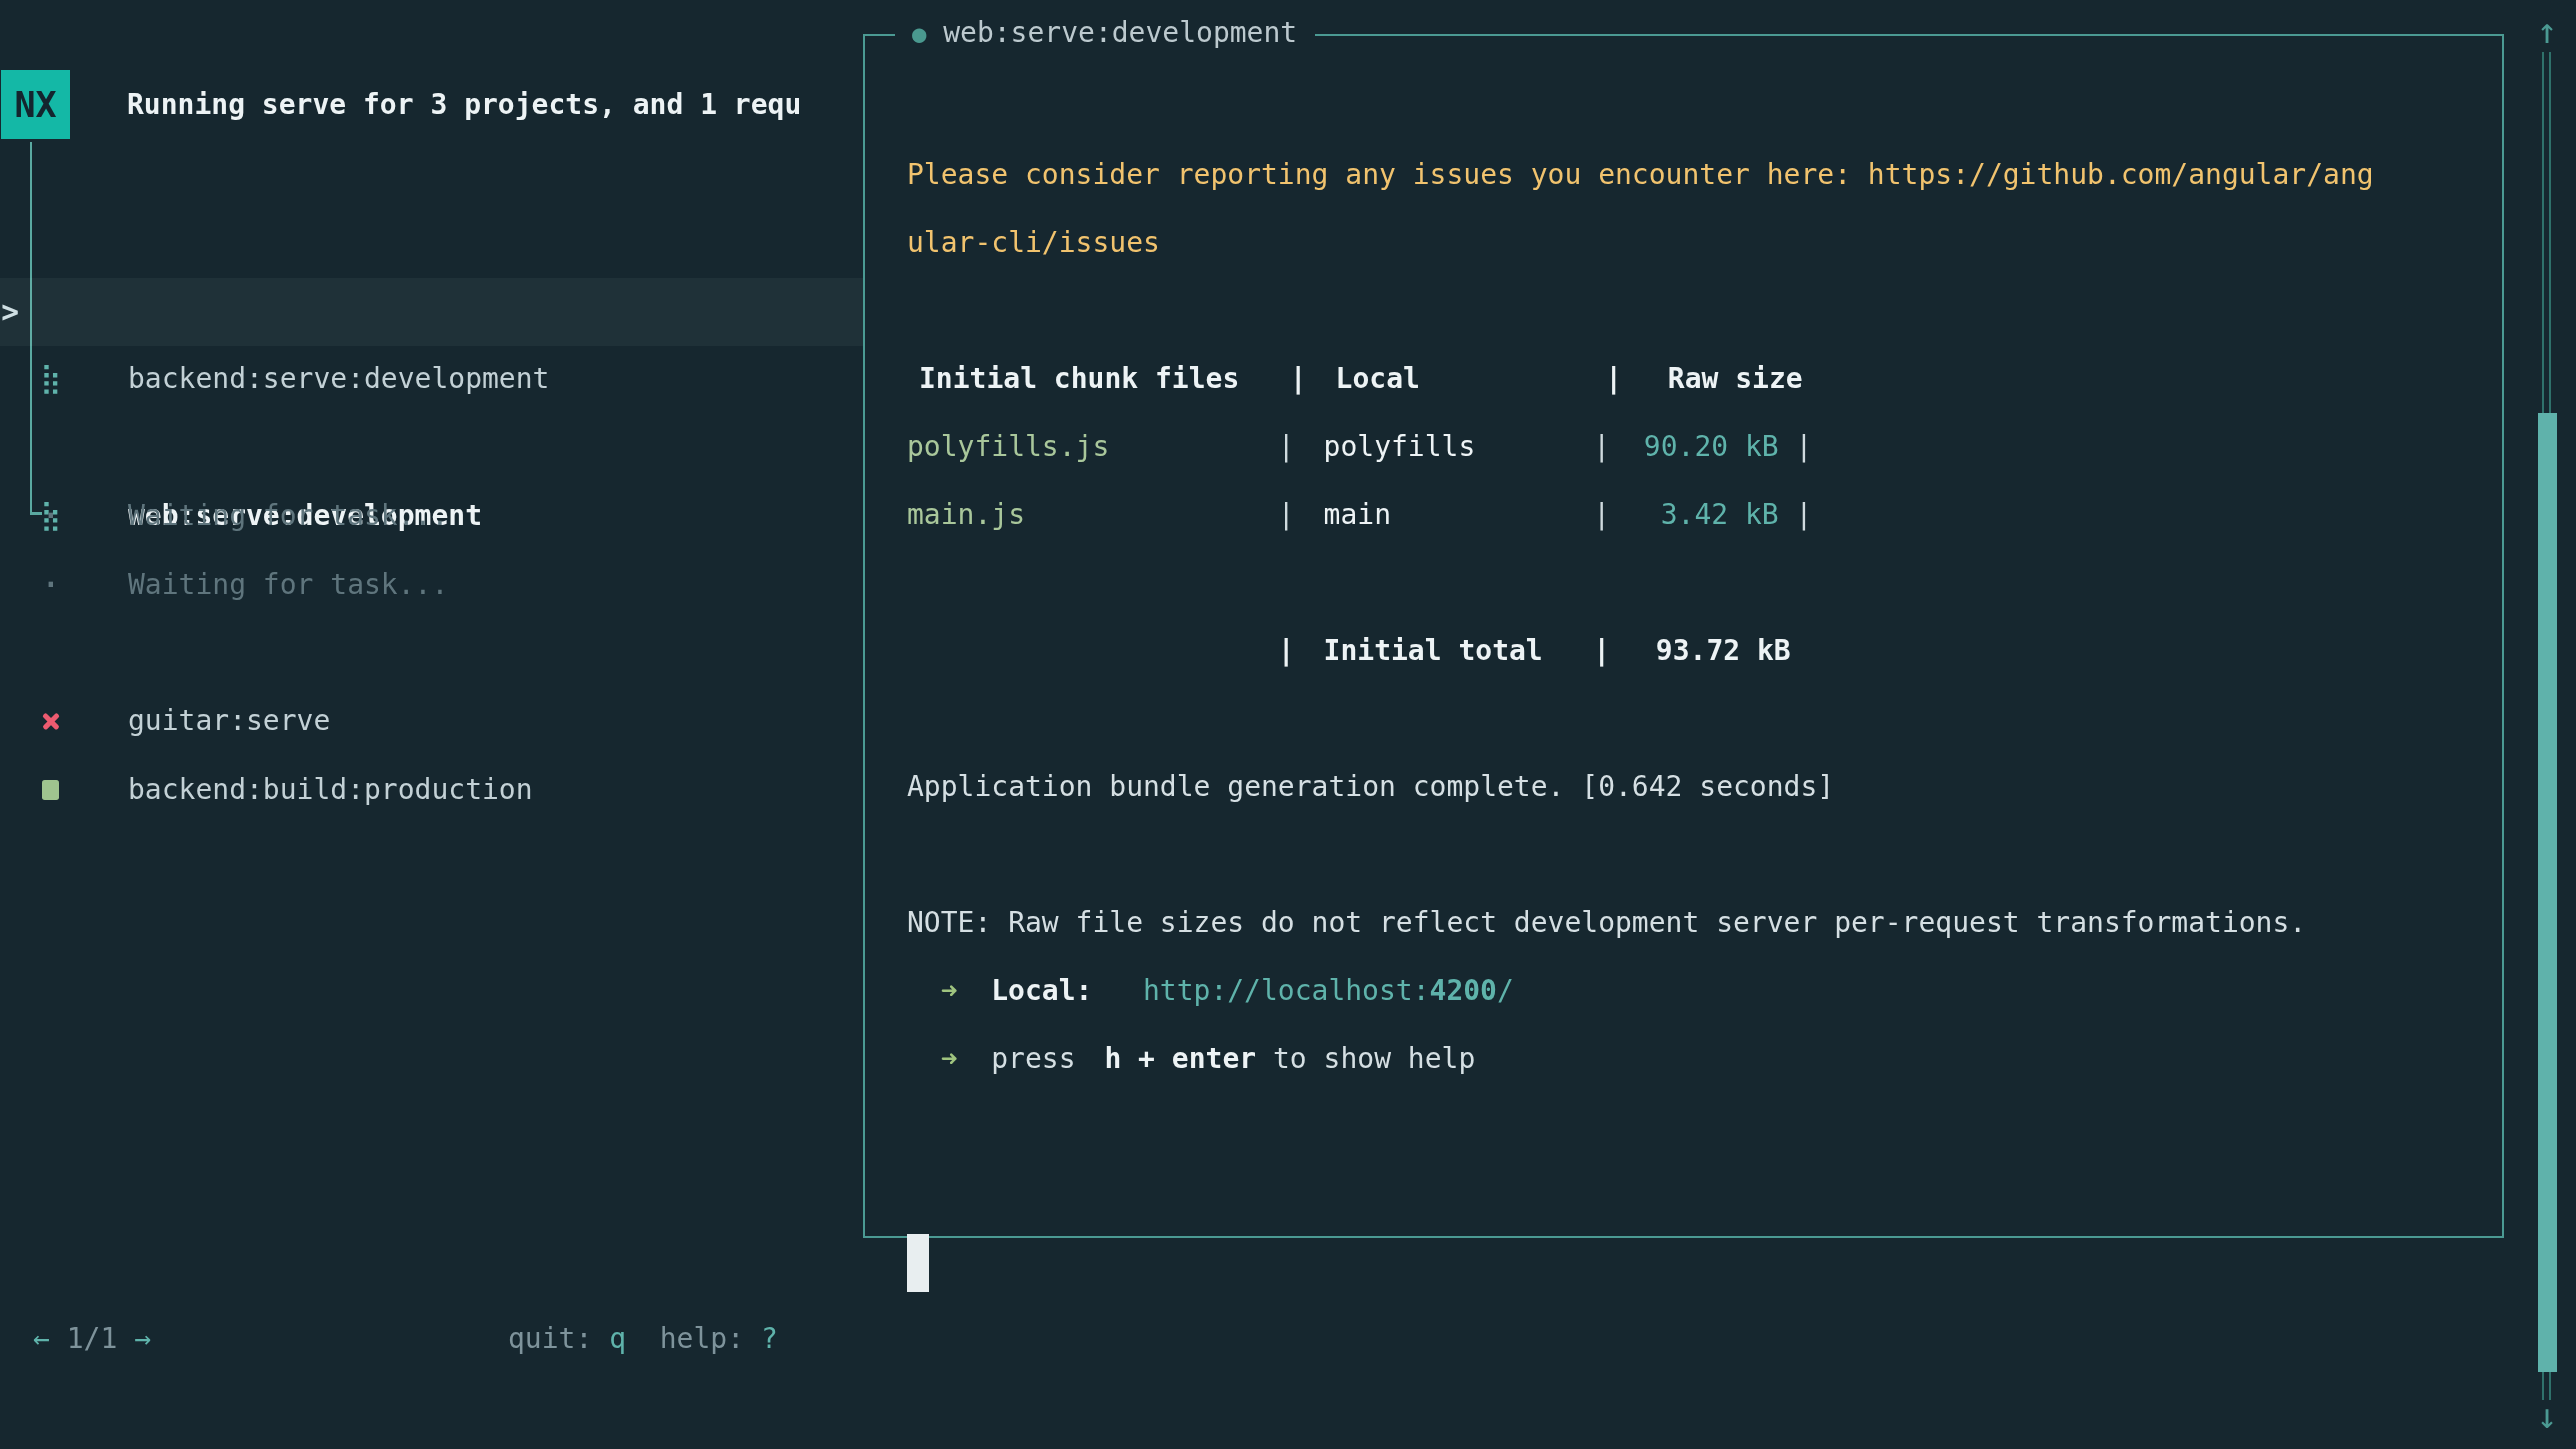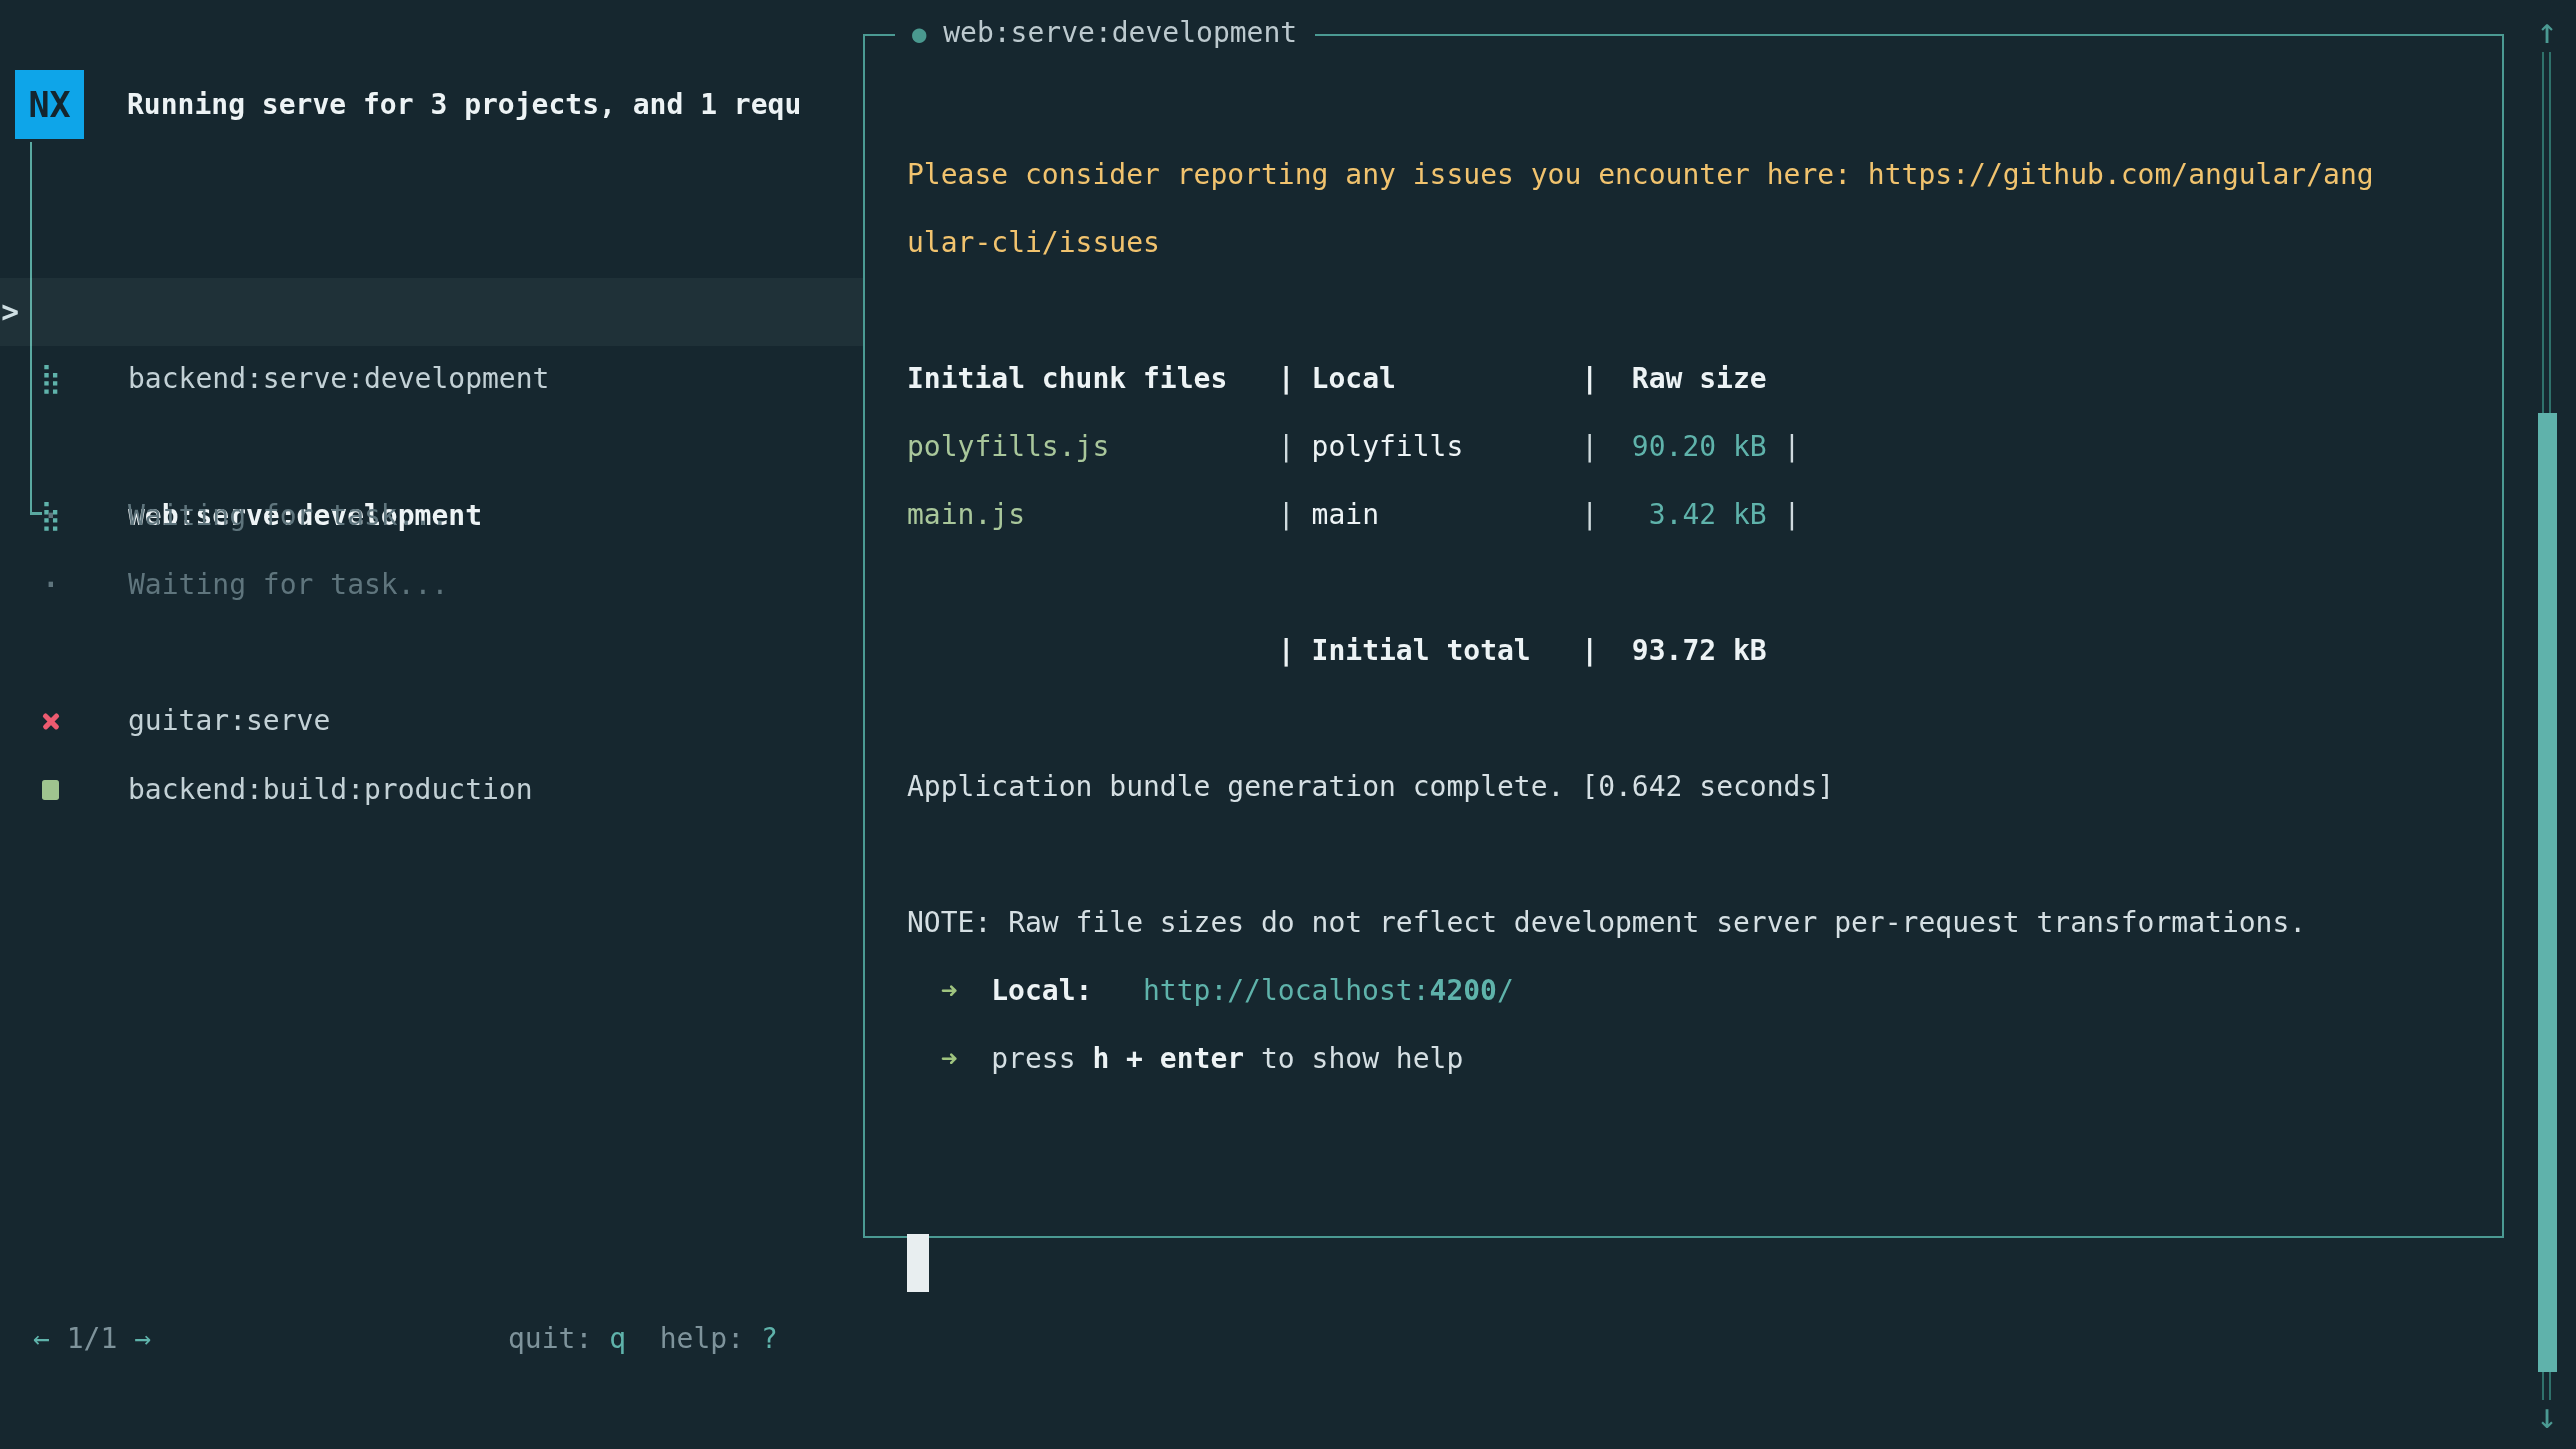--- a/index.html
+++ b/index.html
@@ -5,33 +5,33 @@
   * { margin:0; padding:0; box-sizing:border-box; }
   html,body { width:2576px; height:1449px; overflow:hidden; }
   body {
     background:#16272f;
     font-family:"DejaVu Sans Mono", "Liberation Mono", monospace;
     font-size:28px;
     color:#d5dfe3;
     position:relative;
   }
   .b { font-weight:bold; }
-  .white { color:#edf3f5; }
+  .white { color:#edf3f5;margin-left:12px; }
   .fg { color:#d5dfe3; }
   .gray { color:#7e939b; }
   .teal { color:#5fb3ab; }
   .green { color:#a9c79b; }
   .green-arrow { color:#9fc47f; }
   .yellow { color:#f1c36e; }
 
   
   #left-pane { position:absolute; left:0; top:0; width:863px; height:1449px; }
   #nx-logo {
-    position:absolute; left:15px; top:70px; width:69px; height:69px;
-    background:#0ea5e9; color:#14252e; font-weight:bold; font-size:35px;
+    position:absolute; left:1px; top:70px; width:69px; height:69px;
+    background:#14b8a6; color:#14252e; font-weight:bold; font-size:35px;
     display:flex; align-items:center; justify-content:center;
   }
   #app-header {
     position:absolute; left:127px; top:70px; height:69px; line-height:69px;
     width:728px; white-space:nowrap; overflow:hidden;
     font-weight:bold; color:#edf3f5;
   }
   .tree-vline { position:absolute; left:29.5px; top:142px; width:2.7px; height:373px; background:#5aa9a1; }
   .tree-stub  { position:absolute; left:29.5px; top:512px; width:12px; height:2.7px; background:#5aa9a1; }
 

